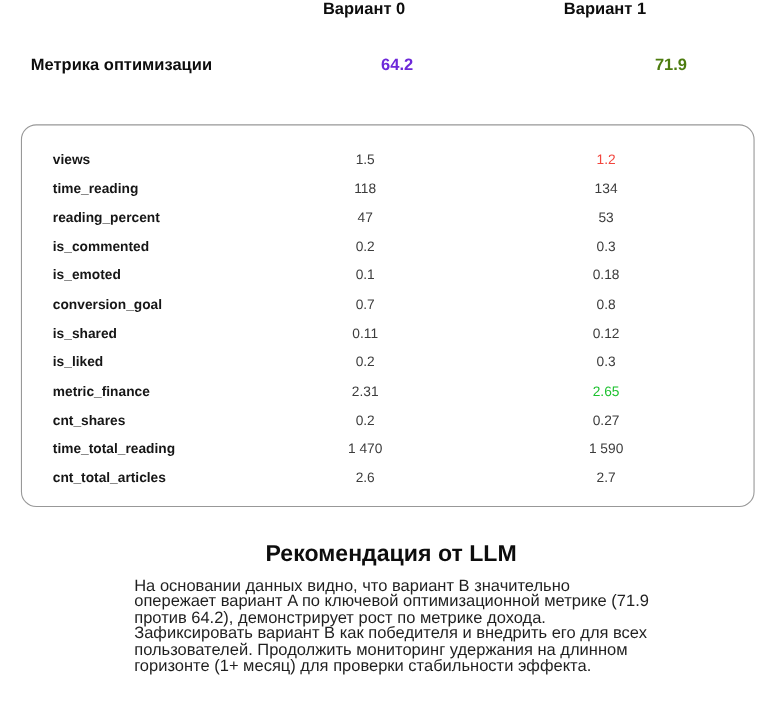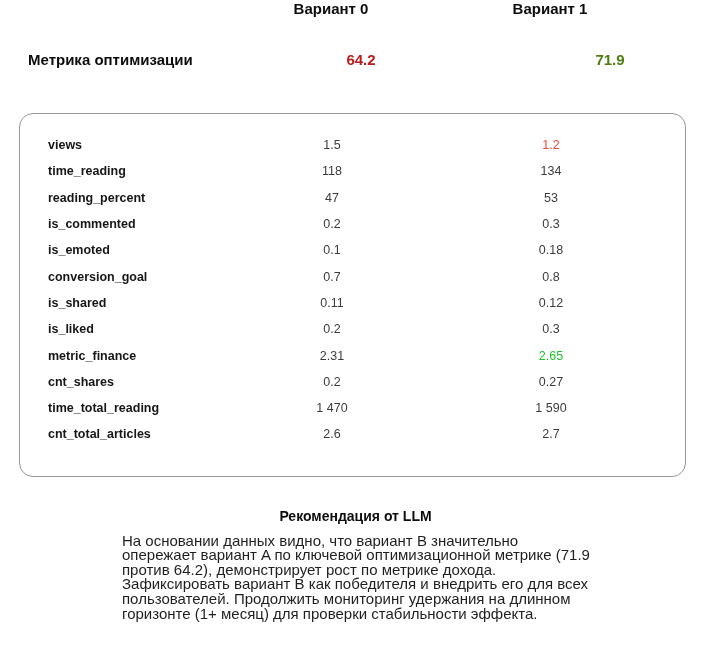--- a/index.html
+++ b/index.html
@@ -29,30 +29,30 @@
   .metric-label {
     padding-left: 28px;
     font-weight: 700;
     font-size: 15px;
     color: #0d0d0d;
   }
   .metric-value {
     text-align: center;
     font-weight: 700;
     font-size: 15px;
-    color: #b91c1c;
+    color: #6d28d9;
   }
   
   .card {
     box-sizing: border-box;
     width: 667px;
     margin: 44px 0 0 19px;
     border: 1px solid #989898;
     border-radius: 14px;
-    padding: 18px 0 28px 0;
+    padding: 18px 0 12px 0;
     background: #ffffff;
   }
   .table-row {
     display: grid;
     grid-template-columns: 206px 212px 226px 1fr;
     align-items: center;
     height: 26.3px;
   }
   .cell-label {
     padding-left: 28px;
@@ -63,21 +63,21 @@
   .cell-value {
     text-align: center;
     font-size: 12.5px;
     color: #3c3c3c;
   }
   
   .rec-title {
     margin-top: 31px;
     text-align: center;
     font-weight: 700;
-    font-size: 14px;
+    font-size: 21px;
     color: #0d0d0d;
   }
   .rec-text {
     margin: 10px 0 0 122px;
     width: 472px;
     font-size: 15px;
     line-height: 14.6px;
     color: #1f1f1f;
     text-align: left;
   }

